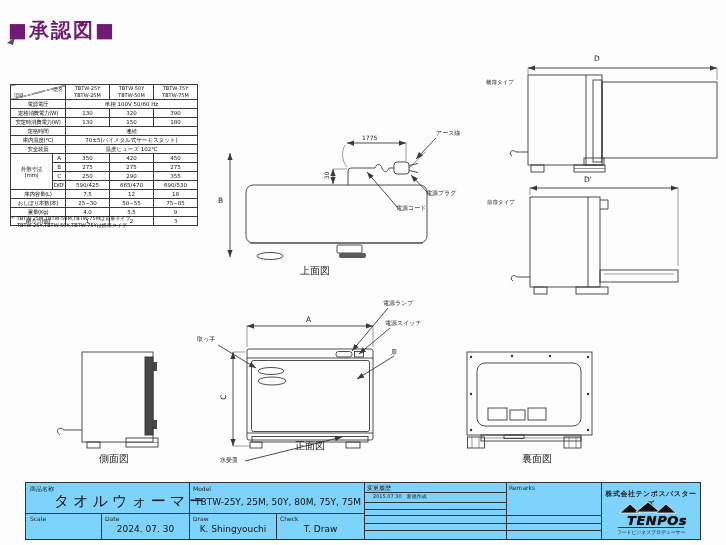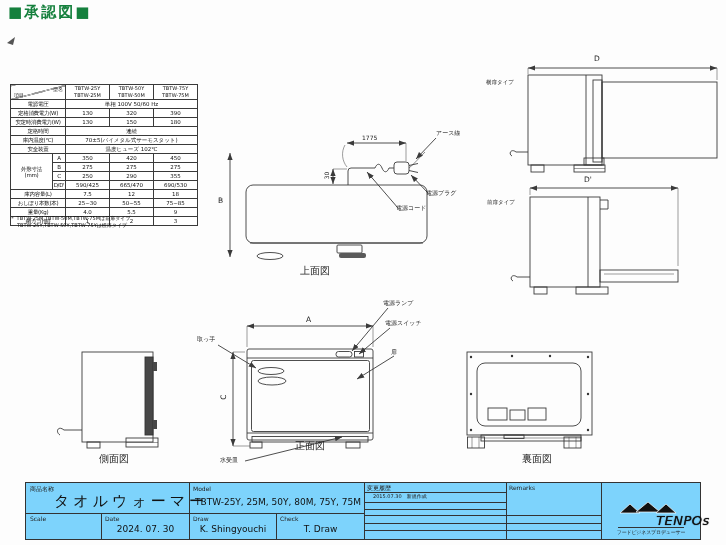--- a/index.html
+++ b/index.html
@@ -3,21 +3,21 @@
 <meta charset="utf-8">
 <style>
   html,body{margin:0;padding:0;}
   body{width:726px;height:545px;position:relative;background:#fdfdfd;
        font-family:"DejaVu Sans","Liberation Sans",sans-serif;color:#1b1b1b;overflow:hidden;}
   .lbl{position:absolute;font-size:6px;line-height:7px;white-space:nowrap;color:#1b1b1b;}
   .lbl7{font-size:10px;line-height:8px;}
   .lbl75{font-size:7.5px;line-height:8px;}
   .lbl55{font-size:5.5px;line-height:6px;}
   .rot{transform:rotate(-90deg);transform-origin:center center;}
-  .page-title{position:absolute;left:8px;top:3px;font-size:15px;font-weight:bold;letter-spacing:2px;color:#15803d;}
+  .page-title{position:absolute;left:8px;top:17px;font-size:20px;font-weight:bold;letter-spacing:2px;color:#701a75;}
 
   
   table.spec{position:absolute;left:10px;top:84px;border-collapse:collapse;table-layout:fixed;background:#fff;}
   table.spec td{border:1px solid #3a3a3a;font-size:5.5px;line-height:6px;text-align:center;
                 padding:0;height:8px;white-space:nowrap;overflow:hidden;color:#111;}
   td.tlab{font-size:5px;letter-spacing:-0.3px;}
   td.diag{position:relative;height:18px;
      background:linear-gradient(to bottom right,transparent 48.5%,#3a3a3a 48.5%,#3a3a3a 51.5%,transparent 51.5%);}
   td.diag .m{position:absolute;top:1px;right:2px;font-size:5px;}
   td.diag .i{position:absolute;bottom:1px;left:3px;font-size:5px;}
@@ -28,21 +28,21 @@
   
   .tblock{position:absolute;left:25px;top:482px;width:674px;height:56px;border:1px solid #333;background:#7dd3fc;}
   .vl,.hl{position:absolute;background:#333;}
   .vl{width:1px;}
   .hl{height:1px;}
   .tb-lbl{position:absolute;font-size:6px;line-height:7px;color:#222;}
   .tb-val{position:absolute;font-size:9px;line-height:10px;color:#111;white-space:nowrap;}
   .prod-name{position:absolute;left:28px;top:9px;font-size:15px;letter-spacing:4px;color:#111;white-space:nowrap;}
   .hist-entry{position:absolute;left:347px;top:10px;font-size:5px;color:#222;white-space:nowrap;}
   .company{position:absolute;left:577px;top:6px;width:96px;text-align:center;font-size:7px;font-weight:bold;letter-spacing:0.5px;}
-  .tenpos{position:absolute;left:622px;top:30px;width:70px;text-align:center;font-size:13px;font-weight:normal;
+  .tenpos{position:absolute;left:596px;top:30px;width:70px;text-align:center;font-size:13px;font-weight:bold;
           font-style:italic;letter-spacing:0.5px;color:#111;text-shadow:0 0 1px #000;}
   .tagline{position:absolute;left:577px;top:46px;width:96px;text-align:center;font-size:5px;letter-spacing:-0.2px;}
   svg{position:absolute;left:0;top:0;}
 </style>
 </head>
 <body>
 
 <svg width="726" height="545" viewBox="0 0 726 545">
   <defs>
     <marker id="ae" markerWidth="9" markerHeight="7" refX="8" refY="3" orient="auto">
@@ -342,20 +342,21 @@
   <div class="tb-lbl" style="left:79px;top:32px">Date</div>
   <div class="tb-val" style="left:76px;top:41px;width:87px;text-align:center">2024. 07. 30</div>
   <div class="tb-lbl" style="left:167px;top:32px">Draw</div>
   <div class="tb-val" style="left:164px;top:41px;width:86px;text-align:center">K. Shingyouchi</div>
   <div class="tb-lbl" style="left:254px;top:32px">Check</div>
   <div class="tb-val" style="left:251px;top:41px;width:87px;text-align:center">T. Draw</div>
   <div class="tb-lbl" style="left:341px;top:1px">変更履歴</div>
   <div class="hist-entry">2015.07.30　新規作成</div>
   <div class="tb-lbl" style="left:483px;top:1px">Remarks</div>
 
+  <div class="company">株式会社テンポスバスターズ</div>
   <svg width="70" height="12" style="left:590px;top:19px">
     <g fill="#111" stroke="#fff" stroke-width="0.7">
       <polygon points="4,11 14,2 24,11"></polygon>
       <polygon points="20,10 32,0 44,10"></polygon>
       <polygon points="40,11 50,2 60,11"></polygon>
     </g>
   </svg>
   <div class="tenpos">TENPOs</div>
   <div class="hl" style="left:592px;top:44px;width:66px"></div>
   <div class="tagline">フードビジネスプロデューサー</div>

